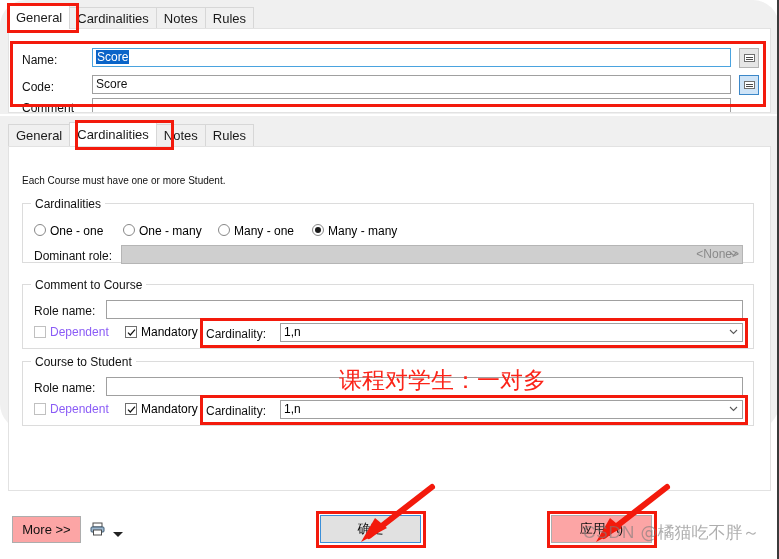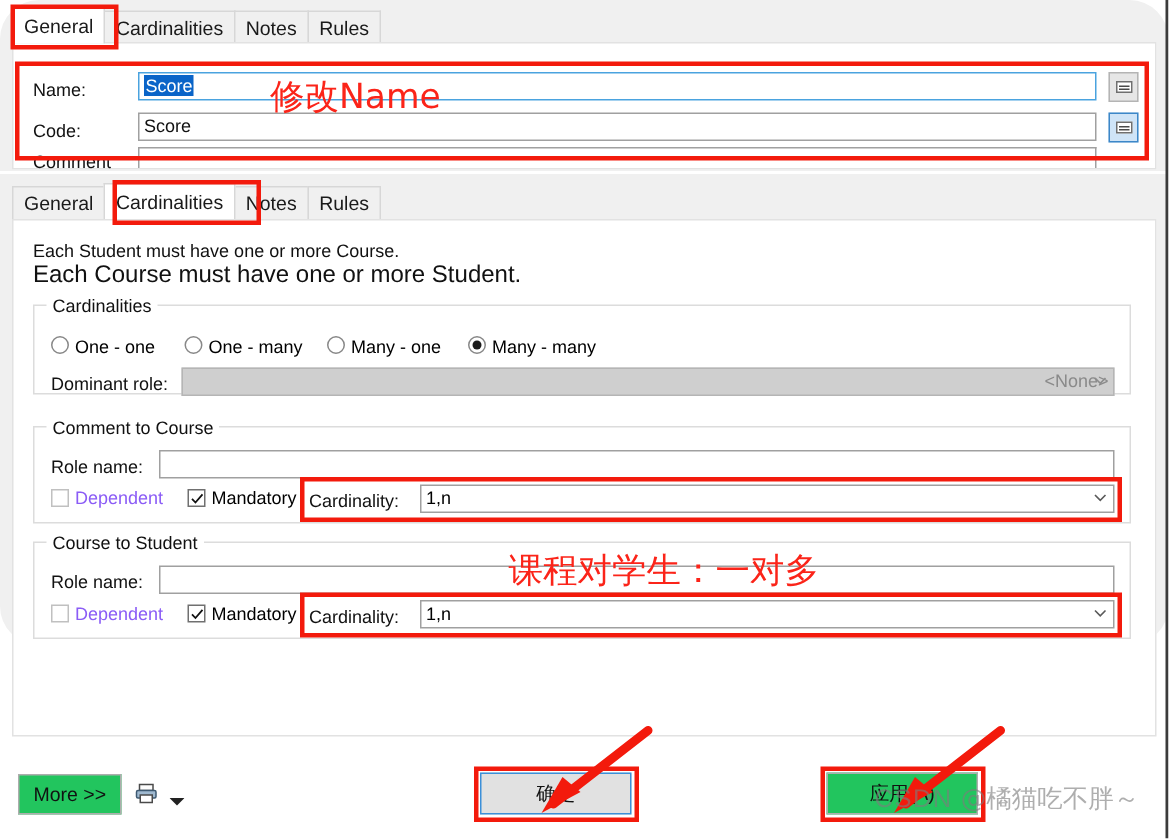--- a/index.html
+++ b/index.html
@@ -125,21 +125,21 @@
     border: 1px solid #707070; background: #fff;
     margin-right: 4px; position: relative; flex: none;
   }
   .check.disabled .box { border-color: #c0c0c0; }
   .check.disabled span { color: #8b5cf6; }
   .check .box svg { position: absolute; left: 1px; top: 1px; }
   .check span { font-size: 12px; white-space: nowrap; }
 
   .btn {
     position: absolute;
-    background: #22c55e;
+    background: #fca5a5;
     border: 1px solid #adadad;
     font-size: 13px;
     color: #111;
     display: flex; align-items: center; justify-content: center;
     white-space: nowrap;
   }
   .btn.default { border: 1px solid #3b8fd8; background: #e1e1e1; }
 
   .panel {
     position: absolute;
@@ -209,37 +209,35 @@
   <div class="minibtn blue" style="position:absolute; left:739px; top:75px;">
     <span class="glyph"></span>
   </div>
 
   <div class="field-label" style="position:absolute; left:22px; top:101px;">Comment</div>
   <div class="textbox" style="left:92px; top:98px; width:639px; height:14px; position:absolute; border-bottom:none;"></div>
 
   <div class="annbox" style="left:10px; top:41px; width:756px; height:66px;"></div>
 
   <div class="annbox" style="left:7px; top:3px; width:72px; height:30px;"></div>
-  <div class="anntext" style="left:180px; top:49px;">修改Name</div>
 
   <div class="sep-line" style="left:0px; top:114px; width:779px; height:2px; background:#ffffff;"></div>
 
   <div class="tabstrip" style="left:8px; top:122px;">
     <div class="tab">General</div>
     <div class="tab active">Cardinalities</div>
     <div class="tab">Notes</div>
     <div class="tab">Rules</div>
   </div>
 
   <div class="annbox" style="left:75px; top:120px; width:99px; height:30px;"></div>
 
   <div class="panel" style="left:8px; top:146px; width:763px; height:345px;"></div>
 
-  <div class="field-label" style="position:absolute; left:22px; top:160px; font-size:12px;">Each Student must have one or more Course.</div>
-  <div class="field-label" style="position:absolute; left:22px; top:175px; font-size:16px;">Each Course must have one or more Student.</div>
+  <div class="field-label" style="position:absolute; left:22px; top:175px; font-size:10px;">Each Course must have one or more Student.</div>
 
   <div class="groupbox" style="left:22px; top:203px; width:732px; height:60px;">
     <span class="group-title">Cardinalities</span>
   </div>
 
   <div class="radio" style="left:34px; top:224px;">
     <span class="dot"></span>
     <span>One - one</span>
   </div>
   <div class="radio" style="left:123px; top:224px;">

